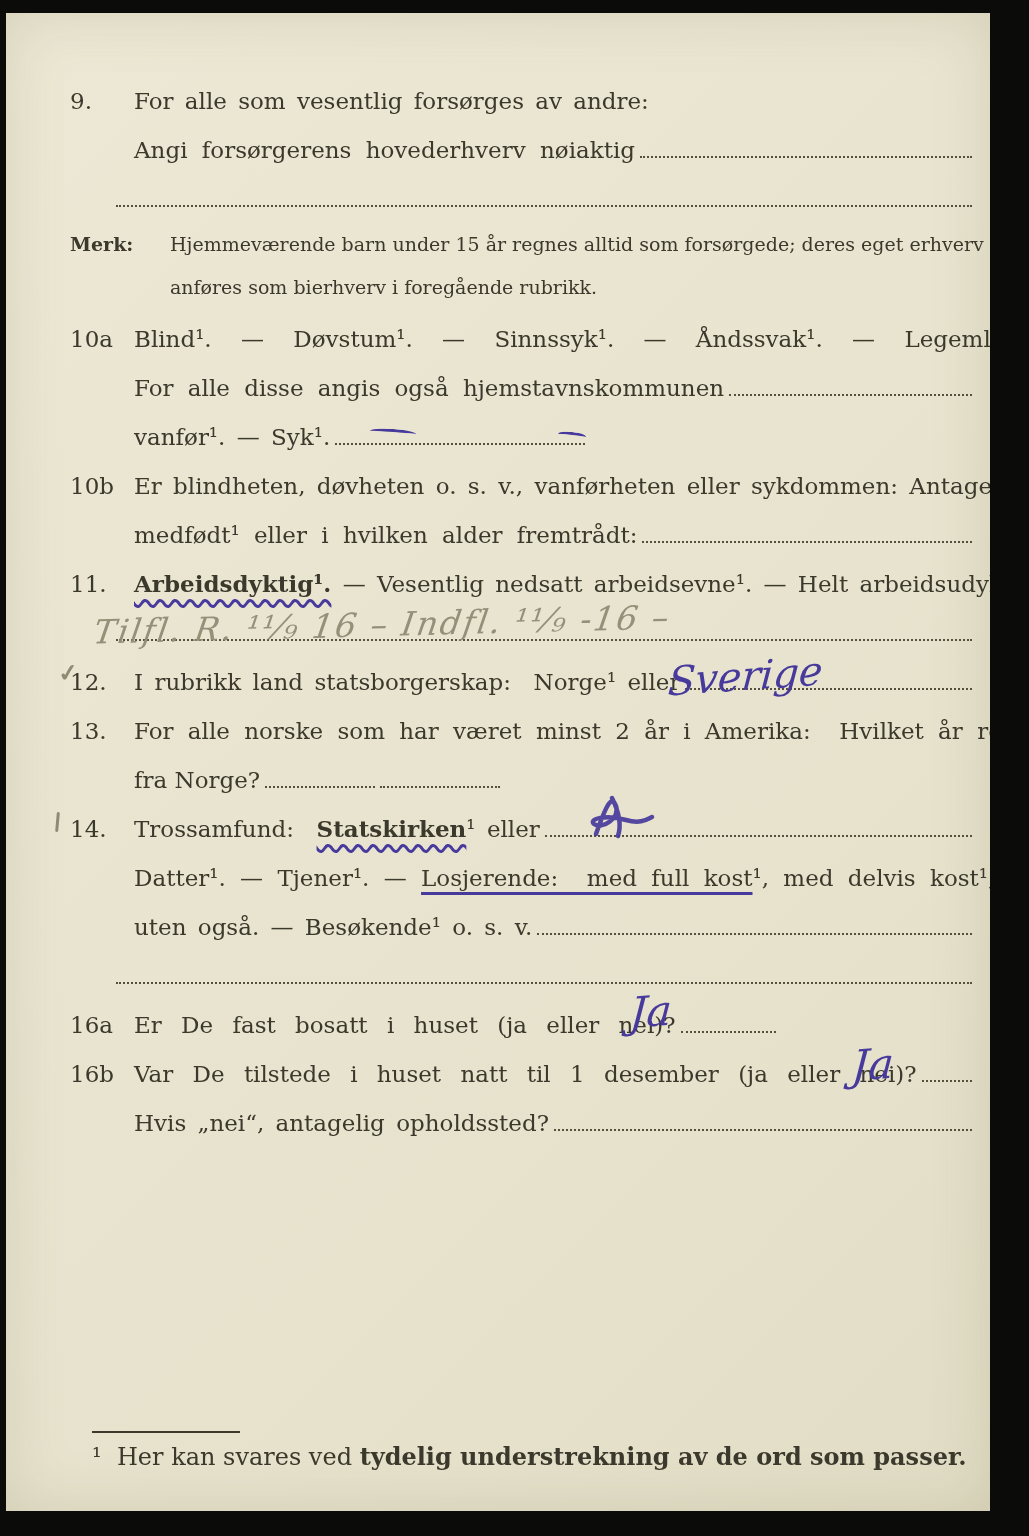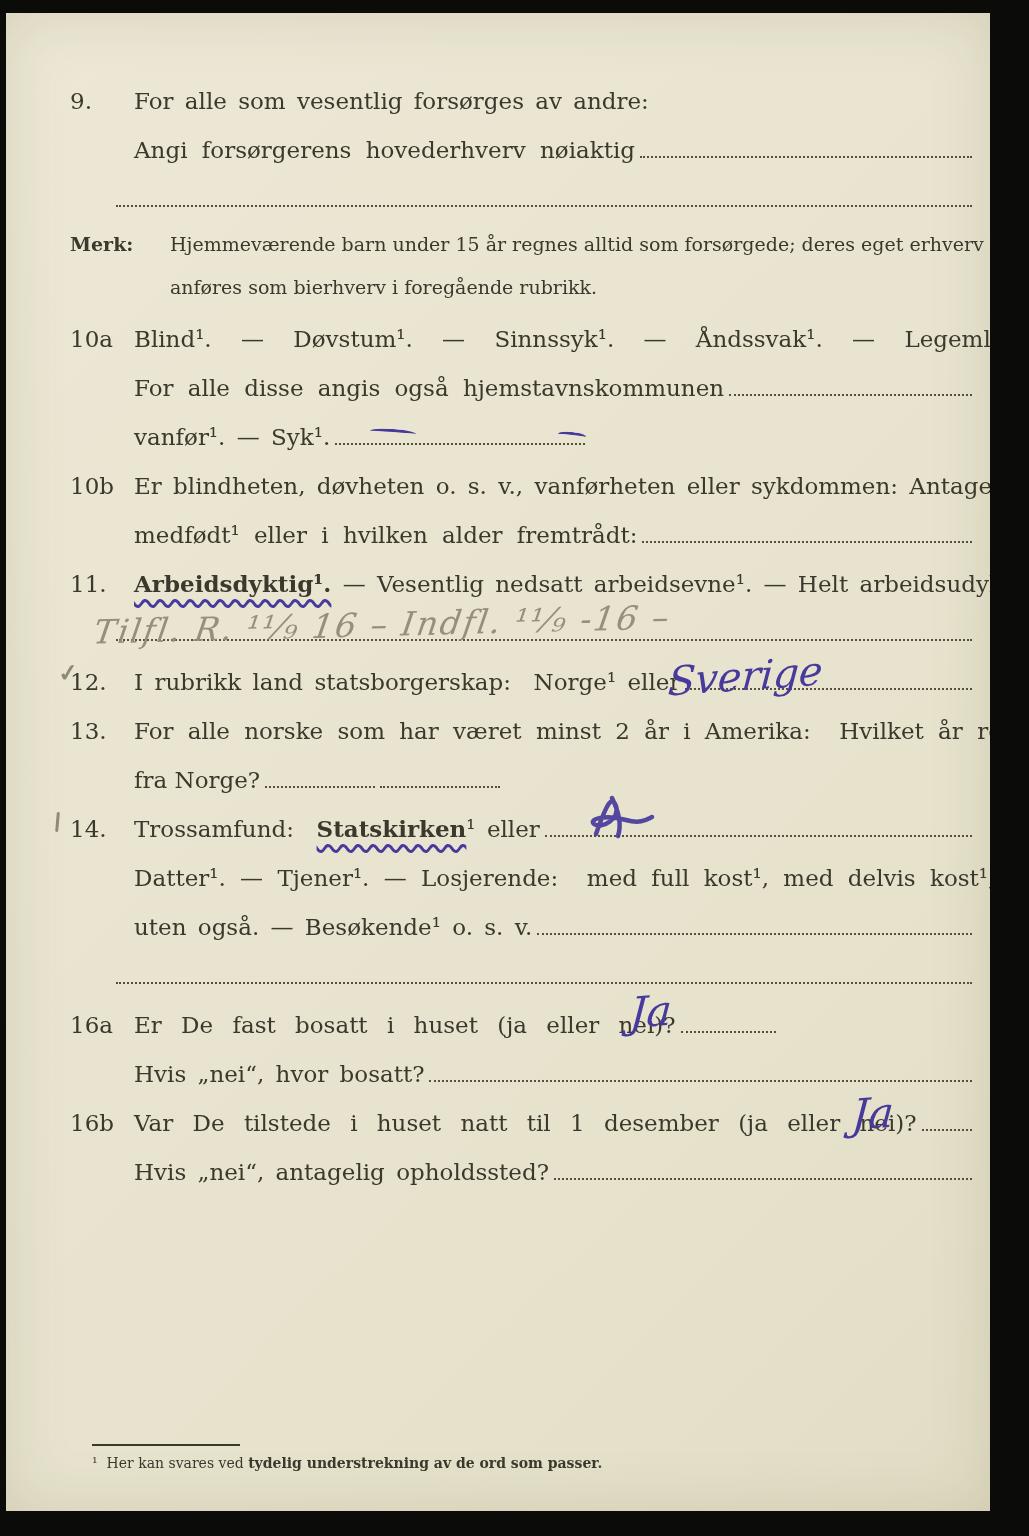--- a/index.html
+++ b/index.html
@@ -43,21 +43,21 @@
   .ws4  { word-spacing:12px; }
   .ws6  { word-spacing:22px; }
   
   .wavy-ink {
     text-decoration:underline; text-decoration-style:wavy;
     text-decoration-color:#473a9c; text-decoration-thickness:2.5px;
     text-underline-offset:7px;
     font-weight:bold;
   }
   .solid-ink {
-    text-decoration-style:solid;
+    text-decoration:underline; text-decoration-style:solid;
     text-decoration-color:#473a9c; text-decoration-thickness:3px;
     text-underline-offset:6px;
   }
   
   .hand-ink {
     position:absolute;
     color:#473a9c;
     font-style:italic;
     font-family:"DejaVu Serif", serif;
     transform:rotate(-4deg) skewX(-8deg);
@@ -81,21 +81,21 @@
   .ink-dash {
     position:absolute; height:7px;
     border-top:3.5px solid #473a9c;
     border-radius:50%;
   }
   .dash-1 { left:300px; bottom:14px; width:46px; transform:rotate(4deg); }
   .dash-2 { left:488px; bottom:11px; width:28px; transform:rotate(6deg); }
   .scribble { position:absolute; left:512px; bottom:0px; }
   .footnote {
     position:absolute; left:86px; bottom:40px;
-    font-size:14px; color:#3b382c;
+    font-size:24px; color:#3b382c;
   }
   .footnote-rule { width:148px; border-top:2px solid #3b382c; margin-bottom:9px; }
   .fn-bold { font-weight:bold; }
 </style>
 </head>
 <body>
 
 <div class="paper">
 
   <div class="row">
@@ -202,25 +202,20 @@
   <div class="row">
     <div class="leader fill from-num"></div>
   </div>
 
   <div class="row">
     <div class="num">16a</div>
     <span class="t ws4">Er De fast bosatt i huset (ja eller nei)?</span>
     <div class="leader w95"></div>
     <span class="hand-ink answer-ja-16a">Ja</span>
   </div>
-  <div class="row">
-    <div class="num"></div>
-    <span class="t ws2">Hvis „nei“, hvor bosatt?</span>
-    <div class="leader fill"></div>
-  </div>
 
   <div class="row">
     <div class="num">16b</div>
     <span class="t ws4">Var De tilstede i huset natt til 1 desember (ja eller nei)?</span>
     <div class="leader fill"></div>
     <span class="hand-ink answer-ja-16b">Ja</span>
   </div>
   <div class="row">
     <div class="num"></div>
     <span class="t ws2">Hvis „nei“, antagelig opholdssted?</span>

